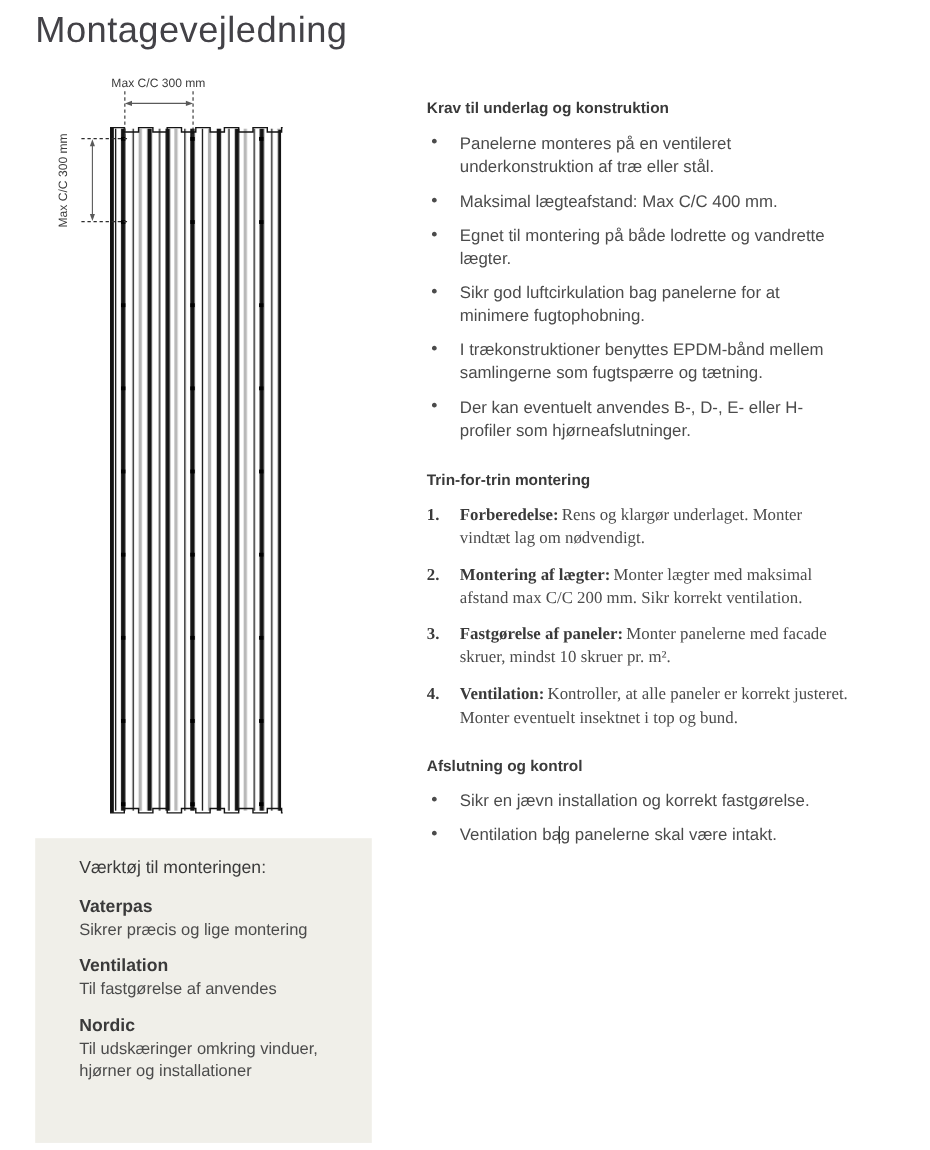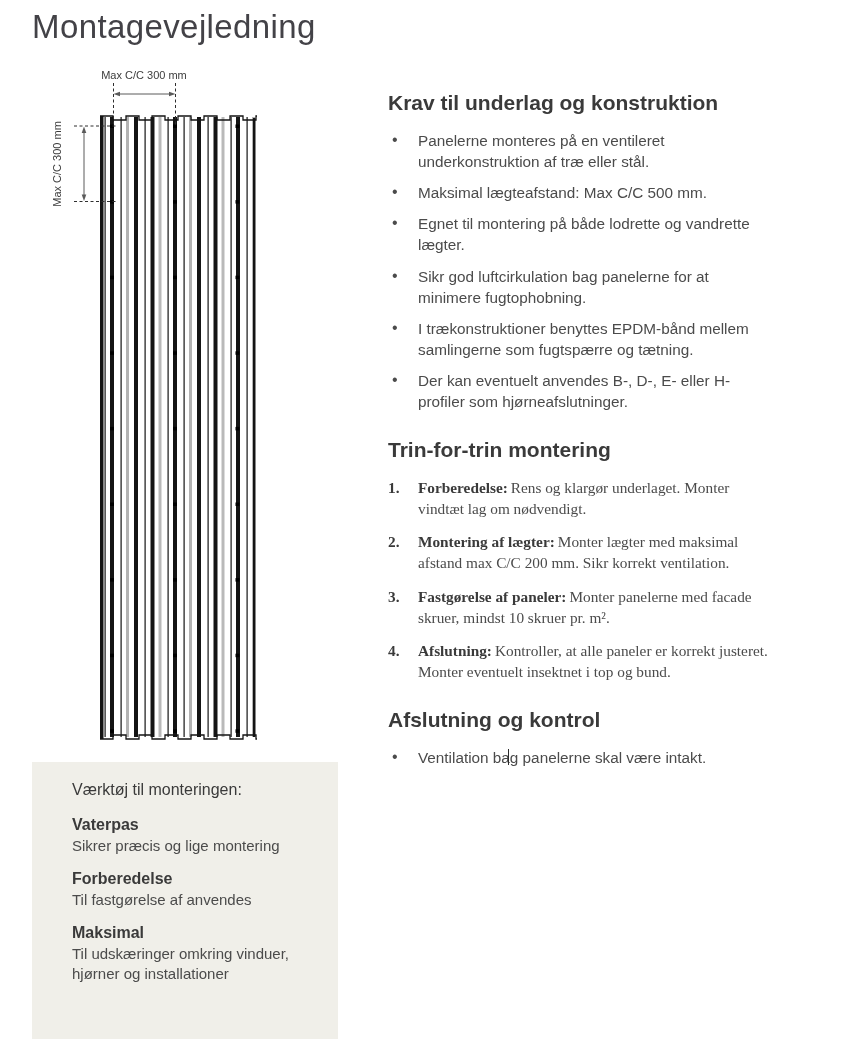--- a/index.html
+++ b/index.html
@@ -39,21 +39,21 @@
   .tools-box .tools-heading {
     font-size: 16px; font-weight: 400; color: #3a3a3a; margin-bottom: 13px;
   }
   .tool-item { margin-bottom: 11px; }
   .tool-name { font-size: 16px; font-weight: 700; color: #3a3a3a; }
   .tool-desc { color: #4b4b4b; }
 
   
   .intro { margin-bottom: 26px; color: #4b4b4b; }
   h2.sec-h {
-    font-size: 21px; font-weight: 700; color: #3a3a3a;
+    font-size: 14px; font-weight: 700; color: #3a3a3a;
     margin: 24px 0 12px 0;
   }
   h2.first { margin-top: 0; }
   h2.mt-sm { margin-top: 15px; }
   h2.mt-lg { }
   ul.bullets { list-style: none; }
   ul.bullets li {
     position: relative; padding-left: 30px; margin-bottom: 10px;
   }
   ul.bullets li::before {
@@ -161,38 +161,38 @@
     </svg>
 
     <div class="tools-box">
       <div class="tools-heading">Værktøj til monteringen:</div>
 
       <div class="tool-item">
         <div class="tool-name">Vaterpas</div>
         <div class="tool-desc">Sikrer præcis og lige montering</div>
       </div>
       <div class="tool-item">
-        <div class="tool-name">Forberedelse</div>
+        <div class="tool-name">Ventilation</div>
         <div class="tool-desc">Til fastgørelse af anvendes</div>
       </div>
       <div class="tool-item">
-        <div class="tool-name">Maksimal</div>
+        <div class="tool-name">Nordic</div>
         <div class="tool-desc">Til udskæringer omkring vinduer, hjørner og installationer</div>
       </div>
     </div>
   </div>
 
   <div class="right-col">
 
 
     <section>
       <h2 class="sec-h first">Krav til underlag og konstruktion</h2>
       <ul class="bullets">
         <li><span>Panelerne monteres på en ventileret underkonstruktion af træ eller stål.</span></li>
-        <li><span>Maksimal lægteafstand: Max C/C 500 mm.</span></li>
+        <li><span>Maksimal lægteafstand: Max C/C 400 mm.</span></li>
         <li><span>Egnet til montering på både lodrette og vandrette lægter.</span></li>
         <li><span>Sikr god luftcirkulation bag panelerne for at minimere fugtophobning.</span></li>
         <li><span>I trækonstruktioner benyttes EPDM-bånd mellem samlingerne som fugtspærre og tætning.</span></li>
         <li><span>Der kan eventuelt anvendes B-, D-, E- eller H-profiler som hjørneafslutninger.</span></li>
       </ul>
     </section>
 
 
     <section>
       <h2 class="sec-h mt-lg">Trin-for-trin montering</h2>
@@ -200,28 +200,29 @@
         <li>
           <span class="step-label">Forberedelse:</span><span>Rens og klargør underlaget. Monter vindtæt lag om nødvendigt.</span>
         </li>
         <li>
           <span class="step-label">Montering af lægter:</span><span>Monter lægter med maksimal afstand max C/C 200 mm. Sikr korrekt ventilation.</span>
         </li>
         <li>
           <span class="step-label">Fastgørelse af paneler:</span><span>Monter panelerne med facade skruer, mindst 10 skruer pr. m².</span>
         </li>
         <li>
-          <span class="step-label">Afslutning:</span><span>Kontroller, at alle paneler er korrekt justeret. Monter eventuelt insektnet i top og bund.</span>
+          <span class="step-label">Ventilation:</span><span>Kontroller, at alle paneler er korrekt justeret. Monter eventuelt insektnet i top og bund.</span>
         </li>
       </ol>
     </section>
 
     <section>
       <h2 class="sec-h mt-lg">Afslutning og kontrol</h2>
       <ul class="bullets">
+        <li><span>Sikr en jævn installation og korrekt fastgørelse.</span></li>
         <li>
           <span>Ventilation bag panelerne skal være intakt.</span>
           <div class="text-cursor"></div>
         </li>
       </ul>
     </section>
 
   </div>
 </div>
 

